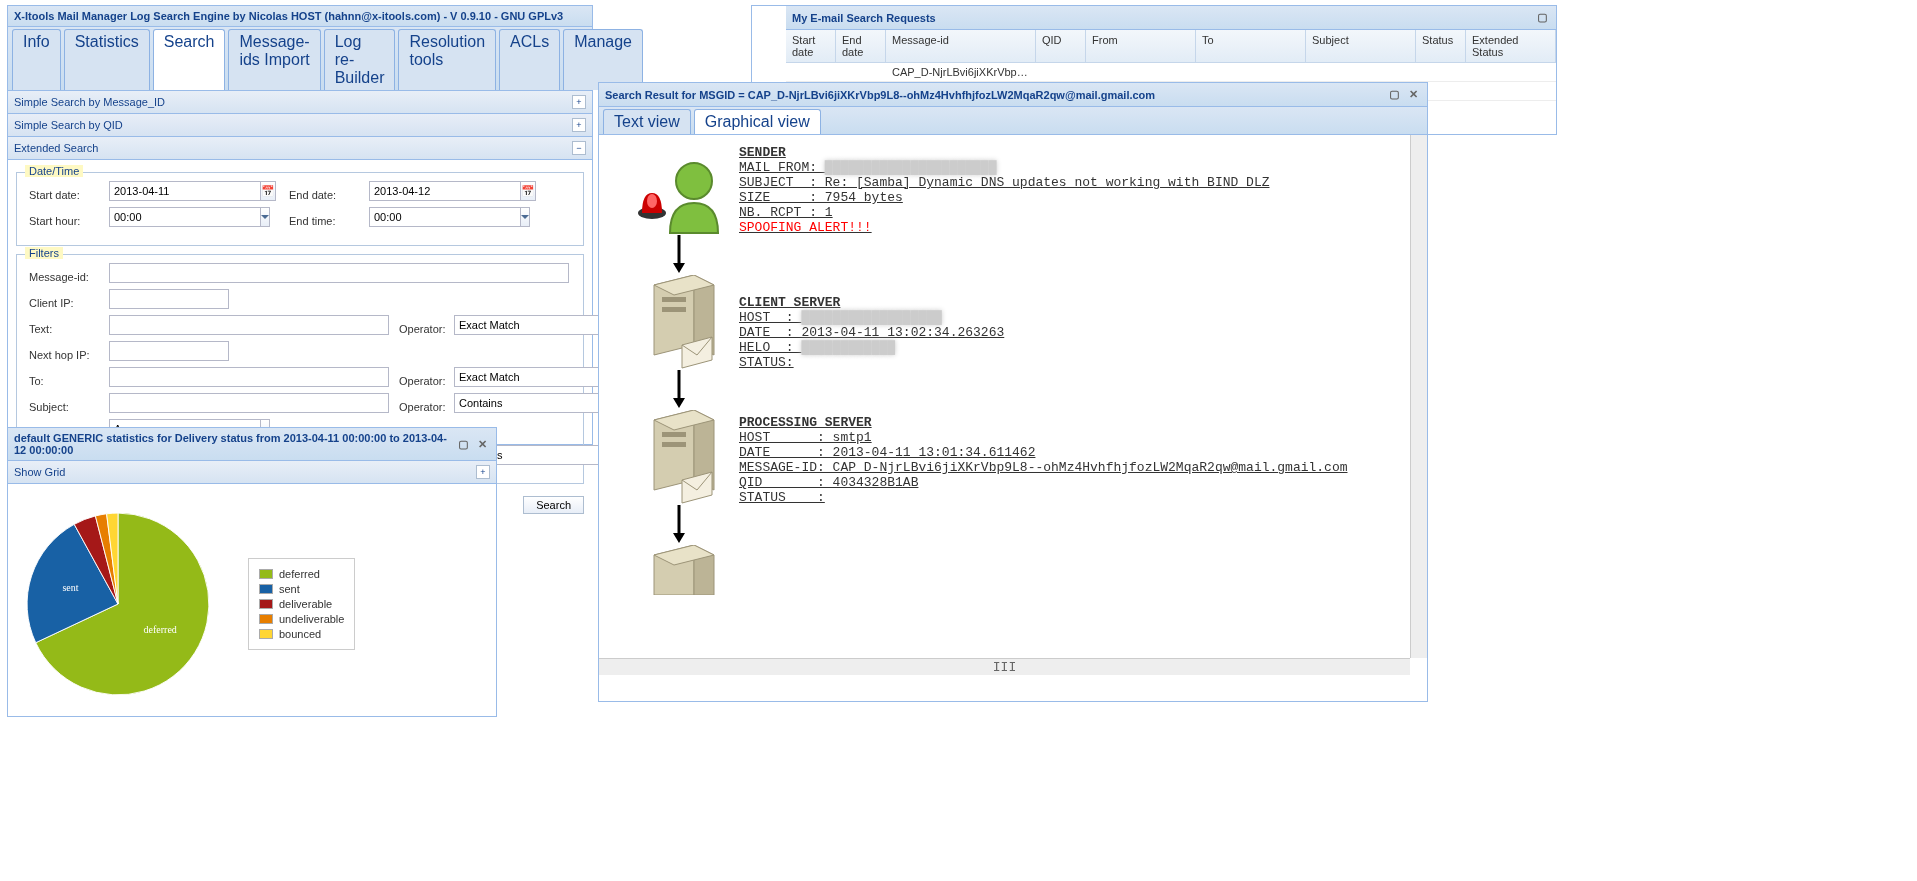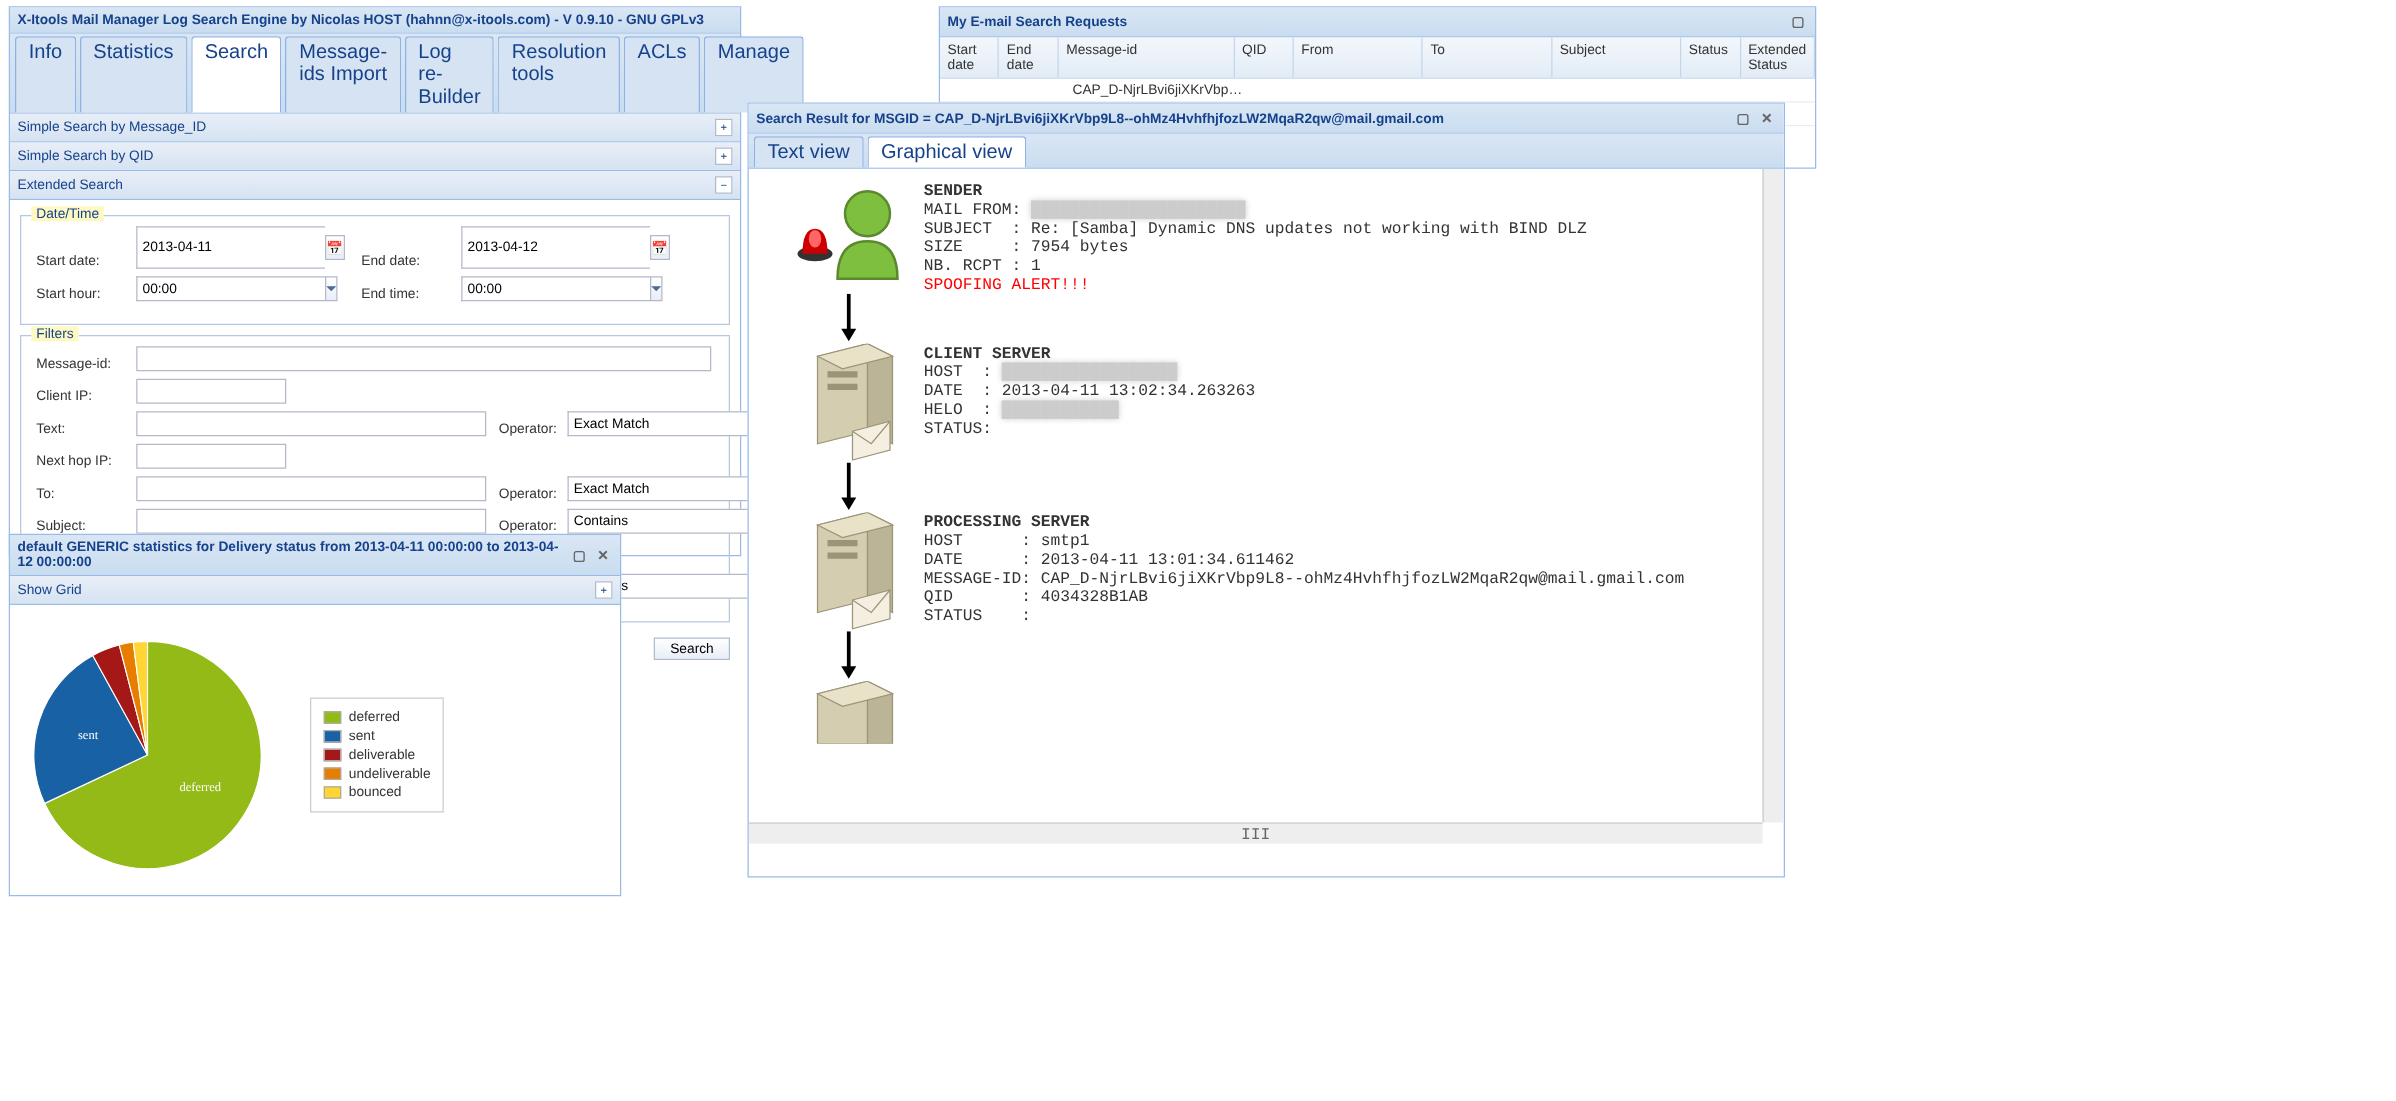--- a/index.html
+++ b/index.html
@@ -12,35 +12,35 @@
 .tab { padding: 3px 10px; margin-right: 3px; border: 1px solid #8db2e3; border-bottom: none; background: #d6e3f2; color: #15428b; font-size: 16px; cursor: pointer; border-radius: 3px 3px 0 0; }
 .tab.active { background: #fff; border-color: #8db2e3; font-weight: normal; }
 .accordion-header { background: linear-gradient(#e8eef7, #d6e3f2); border-bottom: 1px solid #99bbe8; padding: 4px 6px; color: #15428b; font-size: 11px; cursor: pointer; display: flex; justify-content: space-between; align-items: center; }
 .accordion-expand { width: 14px; height: 14px; border: 1px solid #adbdd0; display: flex; align-items: center; justify-content: center; font-size: 9px; color: #15428b; background: #fff; cursor: pointer; }
 .fieldset { border: 1px solid #b5c8df; margin: 8px; padding: 8px 12px 12px 12px; position: relative; }
 .fieldset-legend { position: absolute; top: -8px; left: 8px; background: #fef9c3; padding: 0 4px; color: #15428b; font-size: 11px; }
 .form-row { display: flex; align-items: flex-end; margin-bottom: 6px; }
 .form-label { width: 80px; color: #333; font-size: 11px; }
 .form-input { border: 1px solid #b5b8c8; padding: 2px 4px; font-size: 11px; height: 20px; background: #fff; }
 .date-input-wrap { display: flex; align-items: center; width: 120px; }
-.date-input { flex: 1; border: 1px solid #b5b8c8; border-right: none; padding: 16px 4px; height: 20px; font-size: 11px; }
+.date-input { flex: 1; border: 1px solid #b5b8c8; border-right: none; padding: 2px 4px; height: 20px; font-size: 11px; }
 .date-trigger { width: 17px; height: 20px; border: 1px solid #b5b8c8; background: linear-gradient(#fff,#e8eef7); display: flex; align-items: center; justify-content: center; cursor: pointer; }
 .select-wrap { display: flex; width: 120px; }
 .select-input { flex: 1; border: 1px solid #b5b8c8; border-right: none; padding: 2px 4px; height: 20px; font-size: 11px; background: #fff; }
 .select-trigger { width: 17px; height: 20px; border: 1px solid #b5b8c8; background: linear-gradient(#fff,#e8eef7); display: flex; align-items: center; justify-content: center; cursor: pointer; }
 .select-trigger::after { content: ""; border-left: 4px solid transparent; border-right: 4px solid transparent; border-top: 4px solid #4b6b94; }
 .search-btn { float: right; margin: 4px 8px; padding: 2px 12px; border: 1px solid #adbdd0; background: linear-gradient(#fff,#e8eef7); cursor: pointer; font-size: 11px; }
 .grid-header { display: flex; background: linear-gradient(#f3f7fb,#e2ecf6); border-bottom: 1px solid #c5d6ea; }
 .grid-col { padding: 4px 6px; border-right: 1px solid #c5d6ea; font-size: 11px; color: #333; }
 .grid-row { display: flex; border-bottom: 1px solid #ededed; }
 .grid-cell { padding: 3px 6px; font-size: 11px; overflow: hidden; white-space: nowrap; text-overflow: ellipsis; }
 .toolbar { background: linear-gradient(#dfe8f6,#cedff2); border-bottom: 1px solid #99bbe8; padding: 3px 6px; display: flex; align-items: center; gap: 6px; }
 .refresh-btn { display: flex; align-items: center; gap: 4px; padding: 2px 6px; cursor: pointer; }
 .graphical-view { padding: 10px 20px; font-family: "Courier New", monospace; font-size: 13px; height: 540px; overflow: auto; position: relative; }
-.flow-block { display: flex; align-items: flex-start; margin-bottom: 0; }
+.flow-block { display: flex; align-items: flex-end; margin-bottom: 0; text-decoration: underline; }
 .flow-icon { width: 120px; display: flex; justify-content: center; align-items: center; }
 .flow-text { flex: 1; white-space: pre; line-height: 15px; }
 .arrow { width: 120px; height: 40px; display: flex; justify-content: center; align-items: center; }
 .arrow svg { display: block; }
 .spoof { color: #ff0000; }
 .pie-legend { border: 1px solid #ccc; padding: 6px 10px; }
 .legend-item { display: flex; align-items: center; gap: 6px; margin: 3px 0; font-size: 11px; }
 .legend-swatch { width: 14px; height: 10px; border: 1px solid #aaa; }
 .stats-body { padding: 10px; display: flex; align-items: center; gap: 30px; }
 .scrollbar-h { position: absolute; left: 0; right: 17px; bottom: 0; height: 17px; background: #eee; border-top: 1px solid #ccc; display: flex; align-items: center; justify-content: center; color: #666; }
@@ -219,21 +219,21 @@
           <span>undeliverable</span>
         </div>
         <div class="legend-item">
           <div class="legend-swatch" style="background: rgb(255, 214, 51);"></div>
           <span>bounced</span>
         </div>
       </div>
   </div>
 </div>
 
-<div class="panel" style="left:751px; top:5px; width:702px; height:130px;">
+<div class="panel" style="left:751px; top:5px; width:806px; height:130px;padding-left:34px;">
   <div class="panel-header">
     <span>My E-mail Search Requests</span>
     <span class="tools">
         <span class="tool-btn">▢</span>
       </span>
   </div>
   <div class="grid-header">
     <div class="grid-col" style="width:50px;">Start date</div>
     <div class="grid-col" style="width:50px;">End date</div>
     <div class="grid-col" style="width:150px;">Message-id</div>

